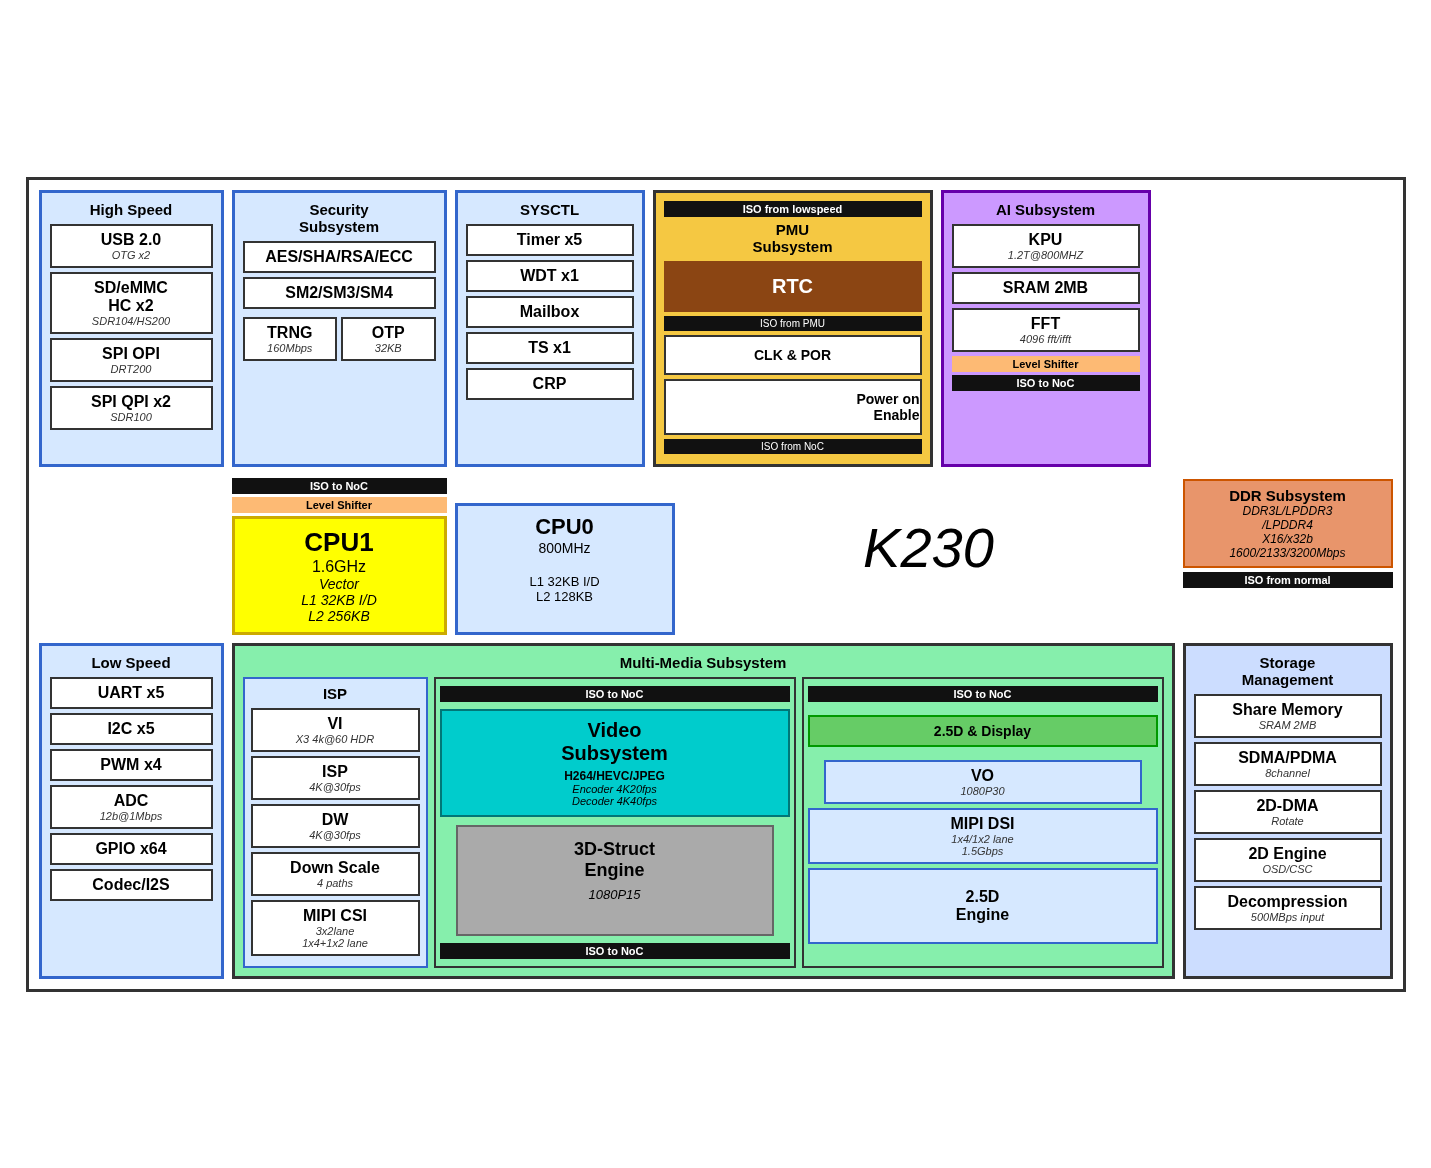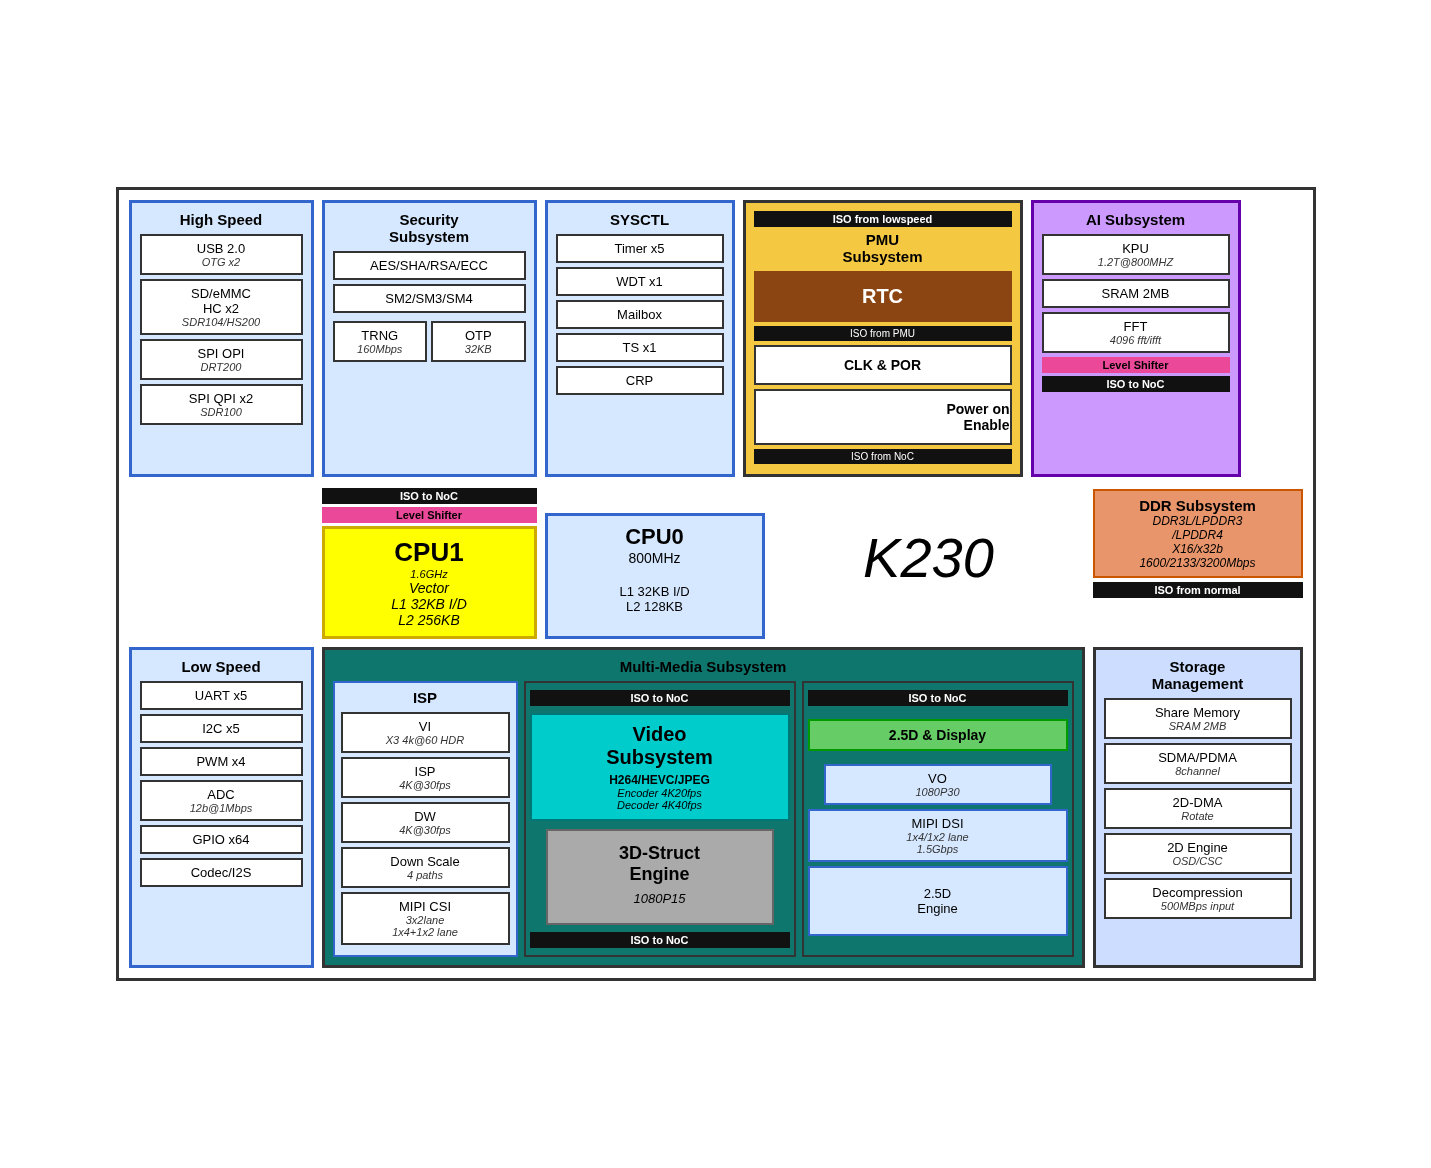--- a/index.html
+++ b/index.html
@@ -6,41 +6,41 @@
     body {
       background: #fff;
       font-family: Arial, sans-serif;
       width: 1431px;
       min-height: 1168px;
       display: flex;
       align-items: center;
       justify-content: center;
     }
     .diagram {
-      width: 1200px;
+      width: 1380px;
       border: 3px solid #333;
       padding: 10px;
       background: #fff;
       position: relative;
     }
 
     .section-title {
       font-weight: bold;
       font-size: 15px;
       text-align: center;
       margin-bottom: 6px;
     }
     .sub-box {
       border: 2px solid #333;
       background: #fff;
       margin: 4px 0;
       padding: 5px 6px;
       text-align: center;
     }
-    .sub-box-title { font-weight: normal; font-size: 13px; }
+    .sub-box-title { font-weight: bold; font-size: 16px; }
     .sub-box-desc { font-size: 11px; font-style: italic; color: #333; }
 
     
     .top-row {
       display: grid;
       grid-template-columns: 185px 215px 190px 280px 210px;
       gap: 8px;
       margin-bottom: 8px;
     }
 
@@ -91,41 +91,41 @@
     .low-speed {
       border: 3px solid #3366cc;
       padding: 8px;
       background: #d6e8ff;
     }
 
     
     .multimedia-ss {
       border: 3px solid #333;
       padding: 8px;
-      background: #0f766e;
+      background: #86efac;
     }
 
     
     .storage-ss {
       border: 3px solid #333;
       padding: 8px;
       background: #ccddff;
     }
 
     .iso-label {
       background: #111;
       color: #fff;
       text-align: center;
       font-size: 11px;
       font-weight: bold;
       padding: 2px 4px;
       margin: 3px 0;
     }
     .level-shifter {
-      background: #ec4899;
+      background: #fdba74;
       text-align: center;
       font-size: 11px;
       font-weight: bold;
       padding: 2px 12px;
       margin-bottom: 3px;
     }
 
     .trng-otp {
       display: grid;
       grid-template-columns: 1fr 1fr;
@@ -336,21 +336,21 @@
 
   <div style="display:grid; grid-template-columns: 185px 215px 1fr 210px; gap:8px; margin-bottom:8px;">
 
     <div></div>
 
     <div>
       <div class="iso-label">ISO to NoC</div>
       <div class="level-shifter">Level Shifter</div>
       <div class="cpu1-box">
         <div style="font-size:26px;font-weight:bold;">CPU1</div>
-        <div style="font-size:11px;font-style:italic;">1.6GHz</div>
+        <div style="font-size:16px;">1.6GHz</div>
         <div style="font-size:14px;font-style:italic;">Vector</div>
         <div style="font-size:14px;font-style:italic;">L1 32KB I/D</div>
         <div style="font-size:14px;font-style:italic;">L2 256KB</div>
       </div>
     </div>
 
     <div style="display:grid; grid-template-columns: 220px 1fr; gap:8px;">
       <div class="cpu0-box">
         <div style="font-size:22px;font-weight:bold;">CPU0</div>
         <div style="font-size:14px;">800MHz</div>

